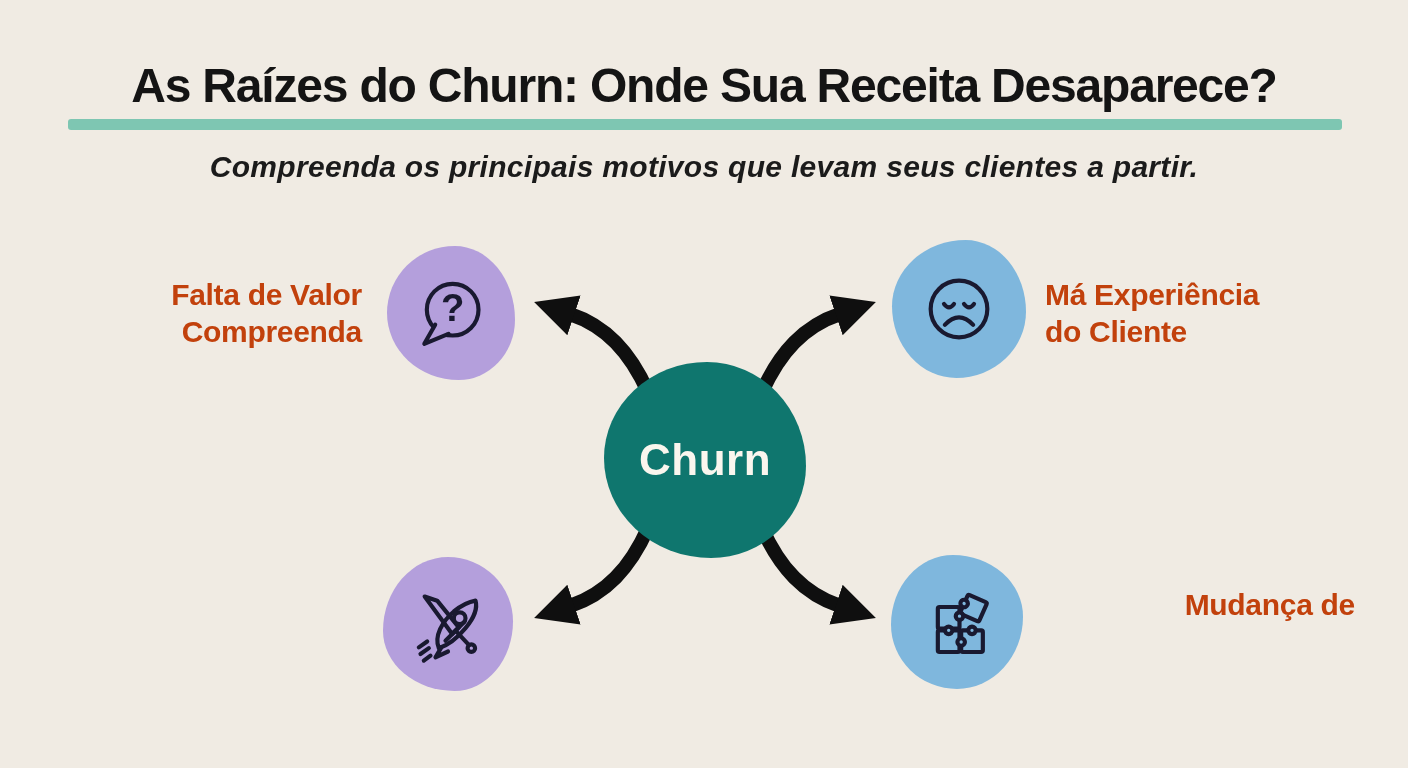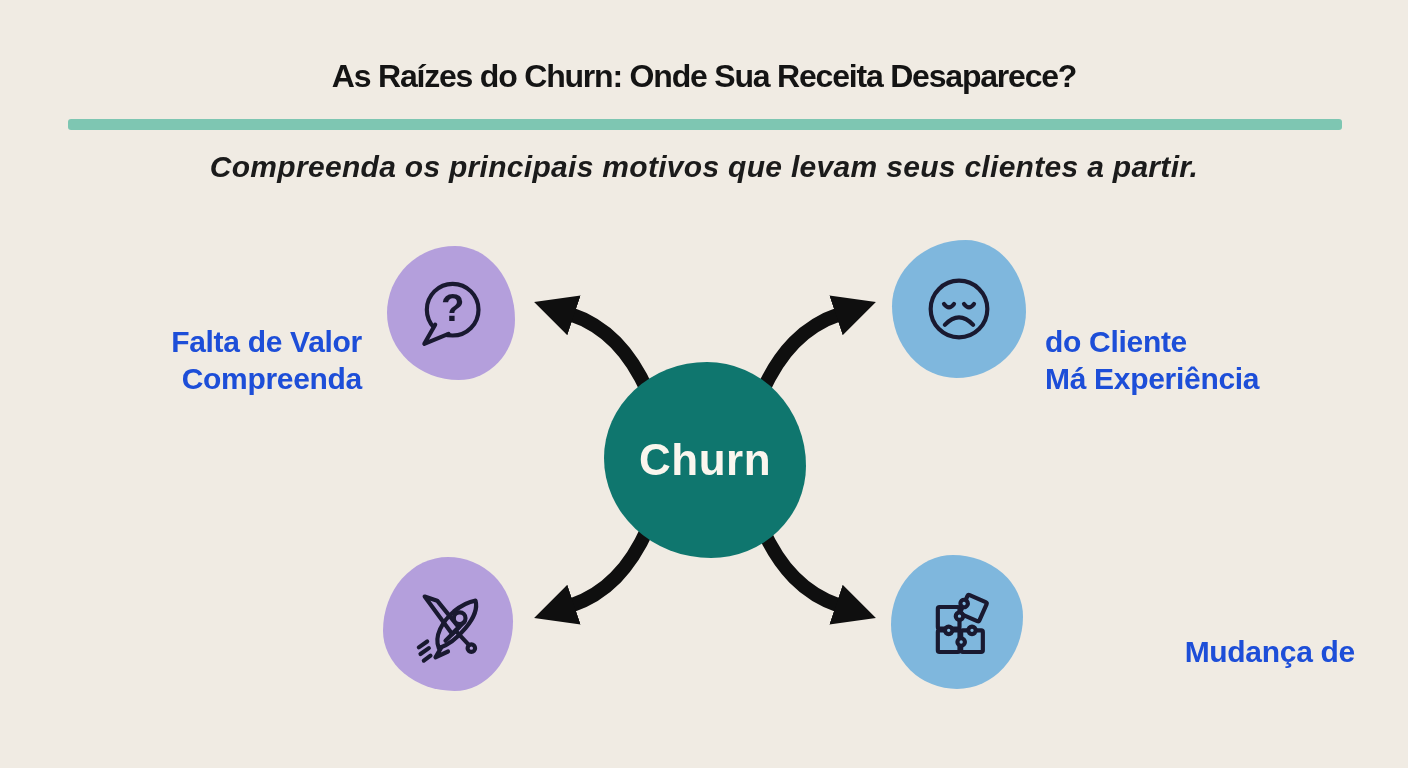--- a/index.html
+++ b/index.html
@@ -14,21 +14,21 @@
     height: 768px;
     background: #f0ebe3;
     overflow: hidden;
   }
   .title {
     position: absolute;
     top: 58px;
     left: 0;
     width: 100%;
     text-align: center;
-    font-size: 32px;
+    font-size: 48px;
     font-weight: 800;
     letter-spacing: -1.2px;
     color: #141414;
   }
   .divider {
     position: absolute;
     top: 119px;
     left: 68px;
     width: 1274px;
     height: 11px;
@@ -76,22 +76,21 @@
     font-weight: 800;
     letter-spacing: 0.5px;
     color: #faf6ee;
   }
   .node-label {
     position: absolute;
     font-size: 30px;
     font-weight: 700;
     line-height: 37px;
     letter-spacing: -0.3px;
-    color: #1d4ed8;
-    margin-top: 47px;
+    color: #c2410c;
   }
   .label-tl { left: 100px; top: 276px; width: 262px; text-align: right; }
   .label-tr { left: 1045px; top: 276px; width: 310px; text-align: left; }
   .label-bl { left: 80px;  top: 606px; width: 282px; text-align: right; }
   .label-br { left: 1045px; top: 586px; width: 310px; text-align: right; }
   .icon { fill: none; stroke: #191930; stroke-width: 5; stroke-linecap: round; stroke-linejoin: round; }
 </style>
 </head>
 <body>
 
@@ -131,22 +130,22 @@
 
   <div class="blob blob-tr" style="background: rgb(127, 183, 221);">
     <svg class="icon" viewBox="0 0 96 96">
       <circle cx="48" cy="48" r="34"></circle>
       <path d="M30 42 Q36 50 42 42"></path>
       <path d="M54 42 Q60 50 66 42"></path>
       <path d="M31 67 Q48 49 65 67"></path>
     </svg>
   </div>
   <div class="node-label label-tr">
+    <div>Má Experiência</div>
     <div>do Cliente</div>
-    <div>Má Experiência</div>
   </div>
 
   <div class="blob blob-bl" style="background: rgb(180, 159, 220);">
     <svg class="icon" viewBox="0 0 96 96" stroke-width="4.5">
 
       <path d="M20 15 L35 20 L61 52 L53 60 Z"></path>
       <path d="M45 68 L68 45"></path>
       <path d="M57 56 L73 73"></path>
       <circle cx="76" cy="77" r="4.5"></circle>
 

